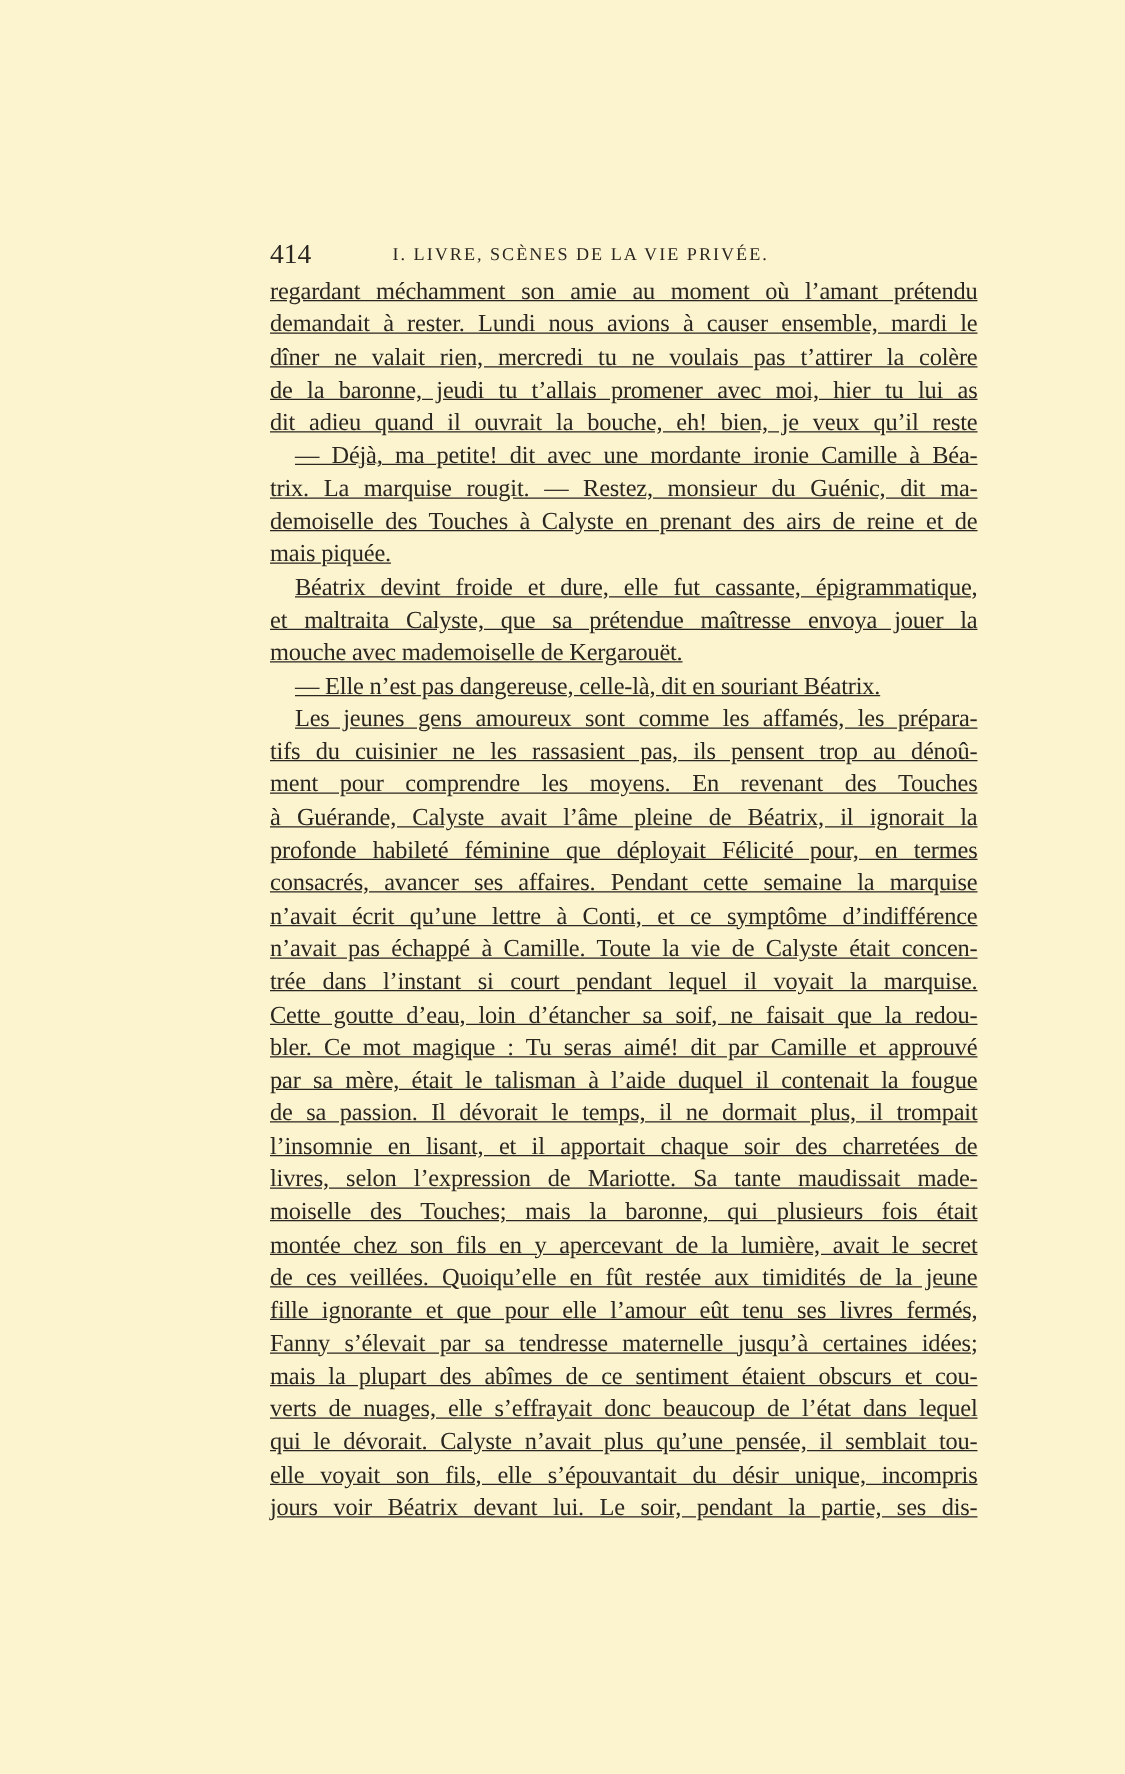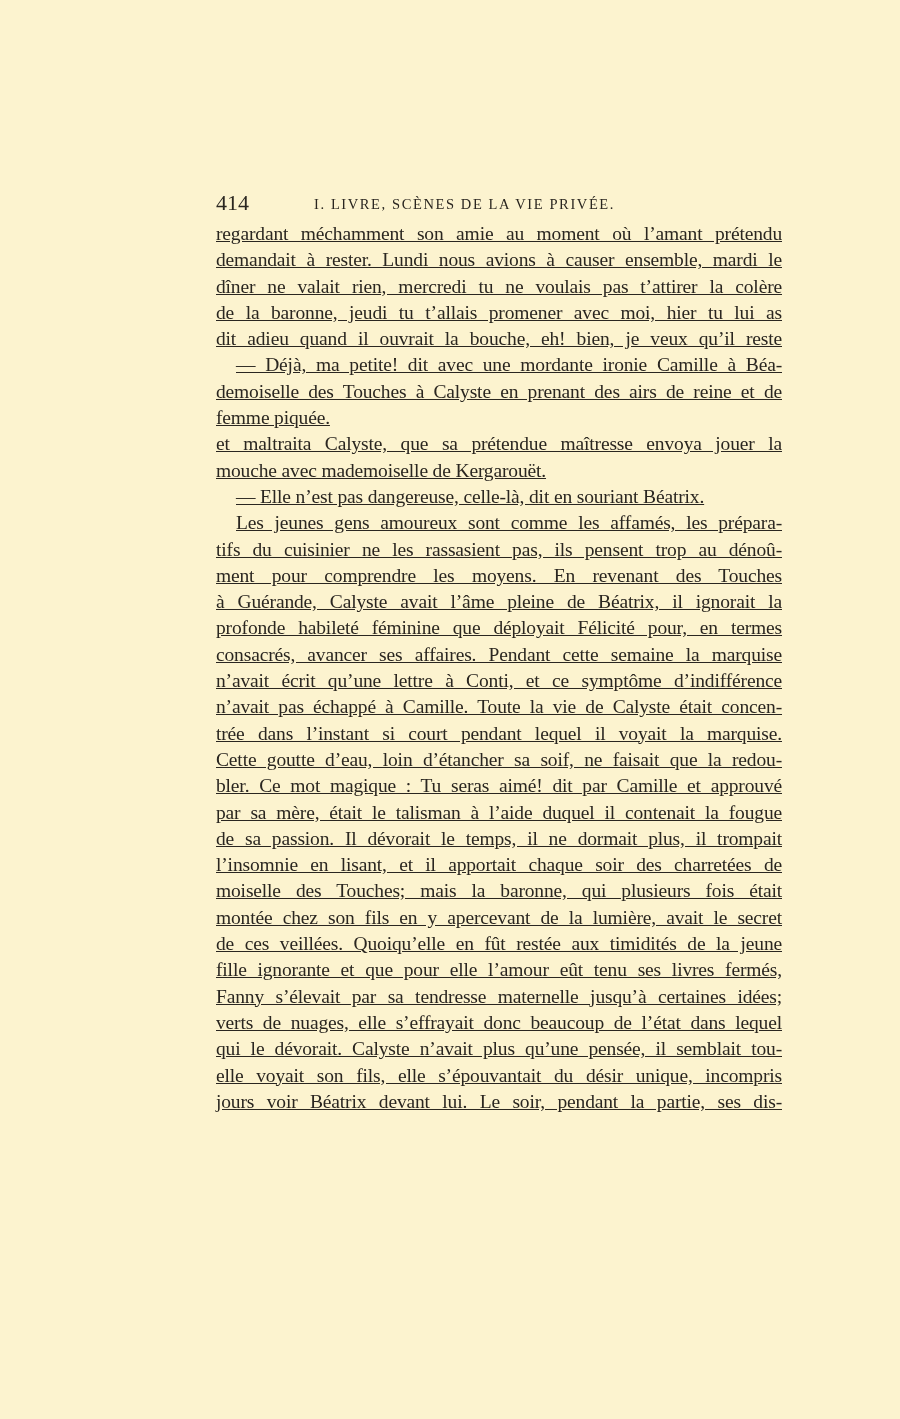--- a/index.html
+++ b/index.html
@@ -69,42 +69,46 @@
     <span class="folio">414</span>
     <span class="head-title">I. LIVRE, SCÈNES DE LA VIE PRIVÉE.</span>
   </div>
   <div class="body-text" id="body-text">
       <span class="line">regardant méchamment son amie au moment où l’amant prétendu</span>
       <span class="line">demandait à rester. Lundi nous avions à causer ensemble, mardi le</span>
       <span class="line">dîner ne valait rien, mercredi tu ne voulais pas t’attirer la colère</span>
       <span class="line">de la baronne, jeudi tu t’allais promener avec moi, hier tu lui as</span>
       <span class="line">dit adieu quand il ouvrait la bouche, eh! bien, je veux qu’il reste</span>
       <span class="line indent">— Déjà, ma petite! dit avec une mordante ironie Camille à Béa-</span>
+      <span class="line">trix. La marquise rougit. — Restez, monsieur du Guénic, dit ma-</span>
       <span class="line">demoiselle des Touches à Calyste en prenant des airs de reine et de</span>
-      <span class="line last">femme piquée.</span>
+      <span class="line last">mais piquée.</span>
+      <span class="line indent">Béatrix devint froide et dure, elle fut cassante, épigrammatique,</span>
       <span class="line">et maltraita Calyste, que sa prétendue maîtresse envoya jouer la</span>
       <span class="line last">mouche avec mademoiselle de Kergarouët.</span>
       <span class="line indent last">— Elle n’est pas dangereuse, celle-là, dit en souriant Béatrix.</span>
       <span class="line indent">Les jeunes gens amoureux sont comme les affamés, les prépara-</span>
       <span class="line">tifs du cuisinier ne les rassasient pas, ils pensent trop au dénoû-</span>
       <span class="line">ment pour comprendre les moyens. En revenant des Touches</span>
       <span class="line">à Guérande, Calyste avait l’âme pleine de Béatrix, il ignorait la</span>
       <span class="line">profonde habileté féminine que déployait Félicité pour, en termes</span>
       <span class="line">consacrés, avancer ses affaires. Pendant cette semaine la marquise</span>
       <span class="line">n’avait écrit qu’une lettre à Conti, et ce symptôme d’indifférence</span>
       <span class="line">n’avait pas échappé à Camille. Toute la vie de Calyste était concen-</span>
       <span class="line">trée dans l’instant si court pendant lequel il voyait la marquise.</span>
       <span class="line">Cette goutte d’eau, loin d’étancher sa soif, ne faisait que la redou-</span>
       <span class="line">bler. Ce mot magique : Tu seras aimé! dit par Camille et approuvé</span>
       <span class="line">par sa mère, était le talisman à l’aide duquel il contenait la fougue</span>
       <span class="line">de sa passion. Il dévorait le temps, il ne dormait plus, il trompait</span>
       <span class="line">l’insomnie en lisant, et il apportait chaque soir des charretées de</span>
+      <span class="line">livres, selon l’expression de Mariotte. Sa tante maudissait made-</span>
       <span class="line">moiselle des Touches; mais la baronne, qui plusieurs fois était</span>
       <span class="line">montée chez son fils en y apercevant de la lumière, avait le secret</span>
       <span class="line">de ces veillées. Quoiqu’elle en fût restée aux timidités de la jeune</span>
       <span class="line">fille ignorante et que pour elle l’amour eût tenu ses livres fermés,</span>
       <span class="line">Fanny s’élevait par sa tendresse maternelle jusqu’à certaines idées;</span>
+      <span class="line">mais la plupart des abîmes de ce sentiment étaient obscurs et cou-</span>
       <span class="line">verts de nuages, elle s’effrayait donc beaucoup de l’état dans lequel</span>
       <span class="line">qui le dévorait. Calyste n’avait plus qu’une pensée, il semblait tou-</span>
       <span class="line">elle voyait son fils, elle s’épouvantait du désir unique, incompris</span>
       <span class="line">jours voir Béatrix devant lui. Le soir, pendant la partie, ses dis-</span>
     </div>
 </div>
 
 </body></html>

